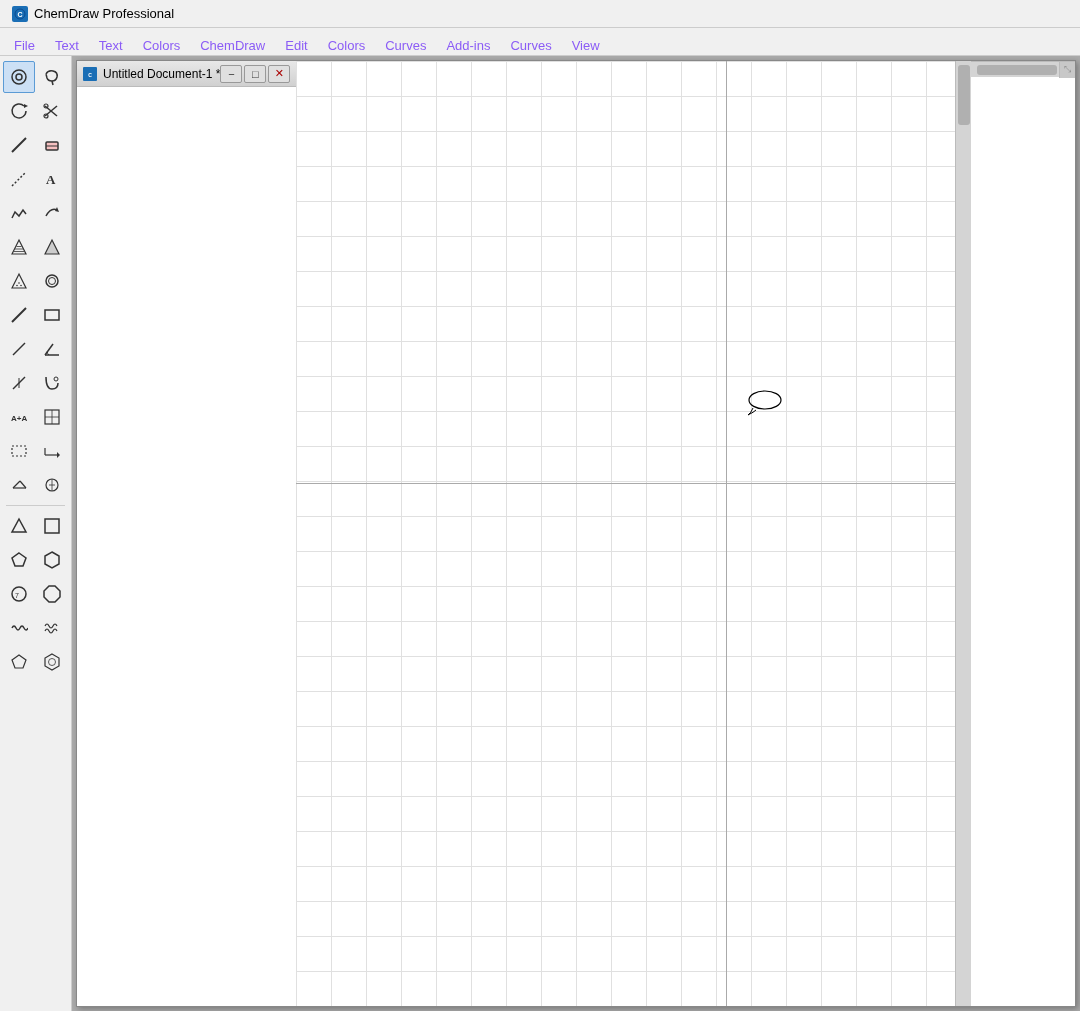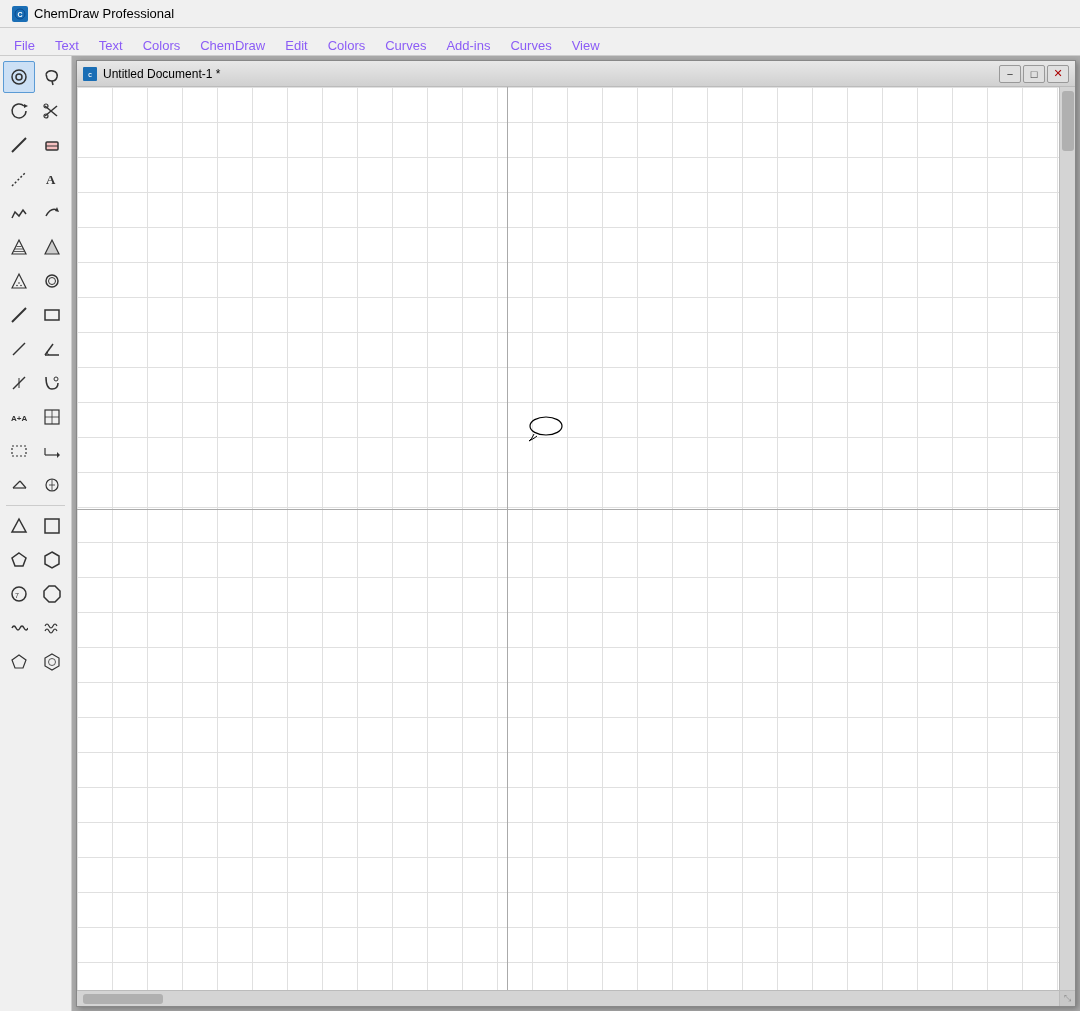--- a/index.html
+++ b/index.html
@@ -110,21 +110,20 @@
       overflow: hidden;
     }
 
     
     #doc-window {
       margin: 4px;
       flex: 1;
       background: #fff;
       border: 1px solid #888;
       display: flex;
-      flex-direction: column;
       overflow: hidden;
       box-shadow: 2px 2px 6px rgba(0,0,0,0.3);
     }
 
     #doc-titlebar {
       height: 26px;
       background: linear-gradient(to bottom, #e8e8e8, #d0d0d0);
       display: flex;
       align-items: center;
       justify-content: space-between;

